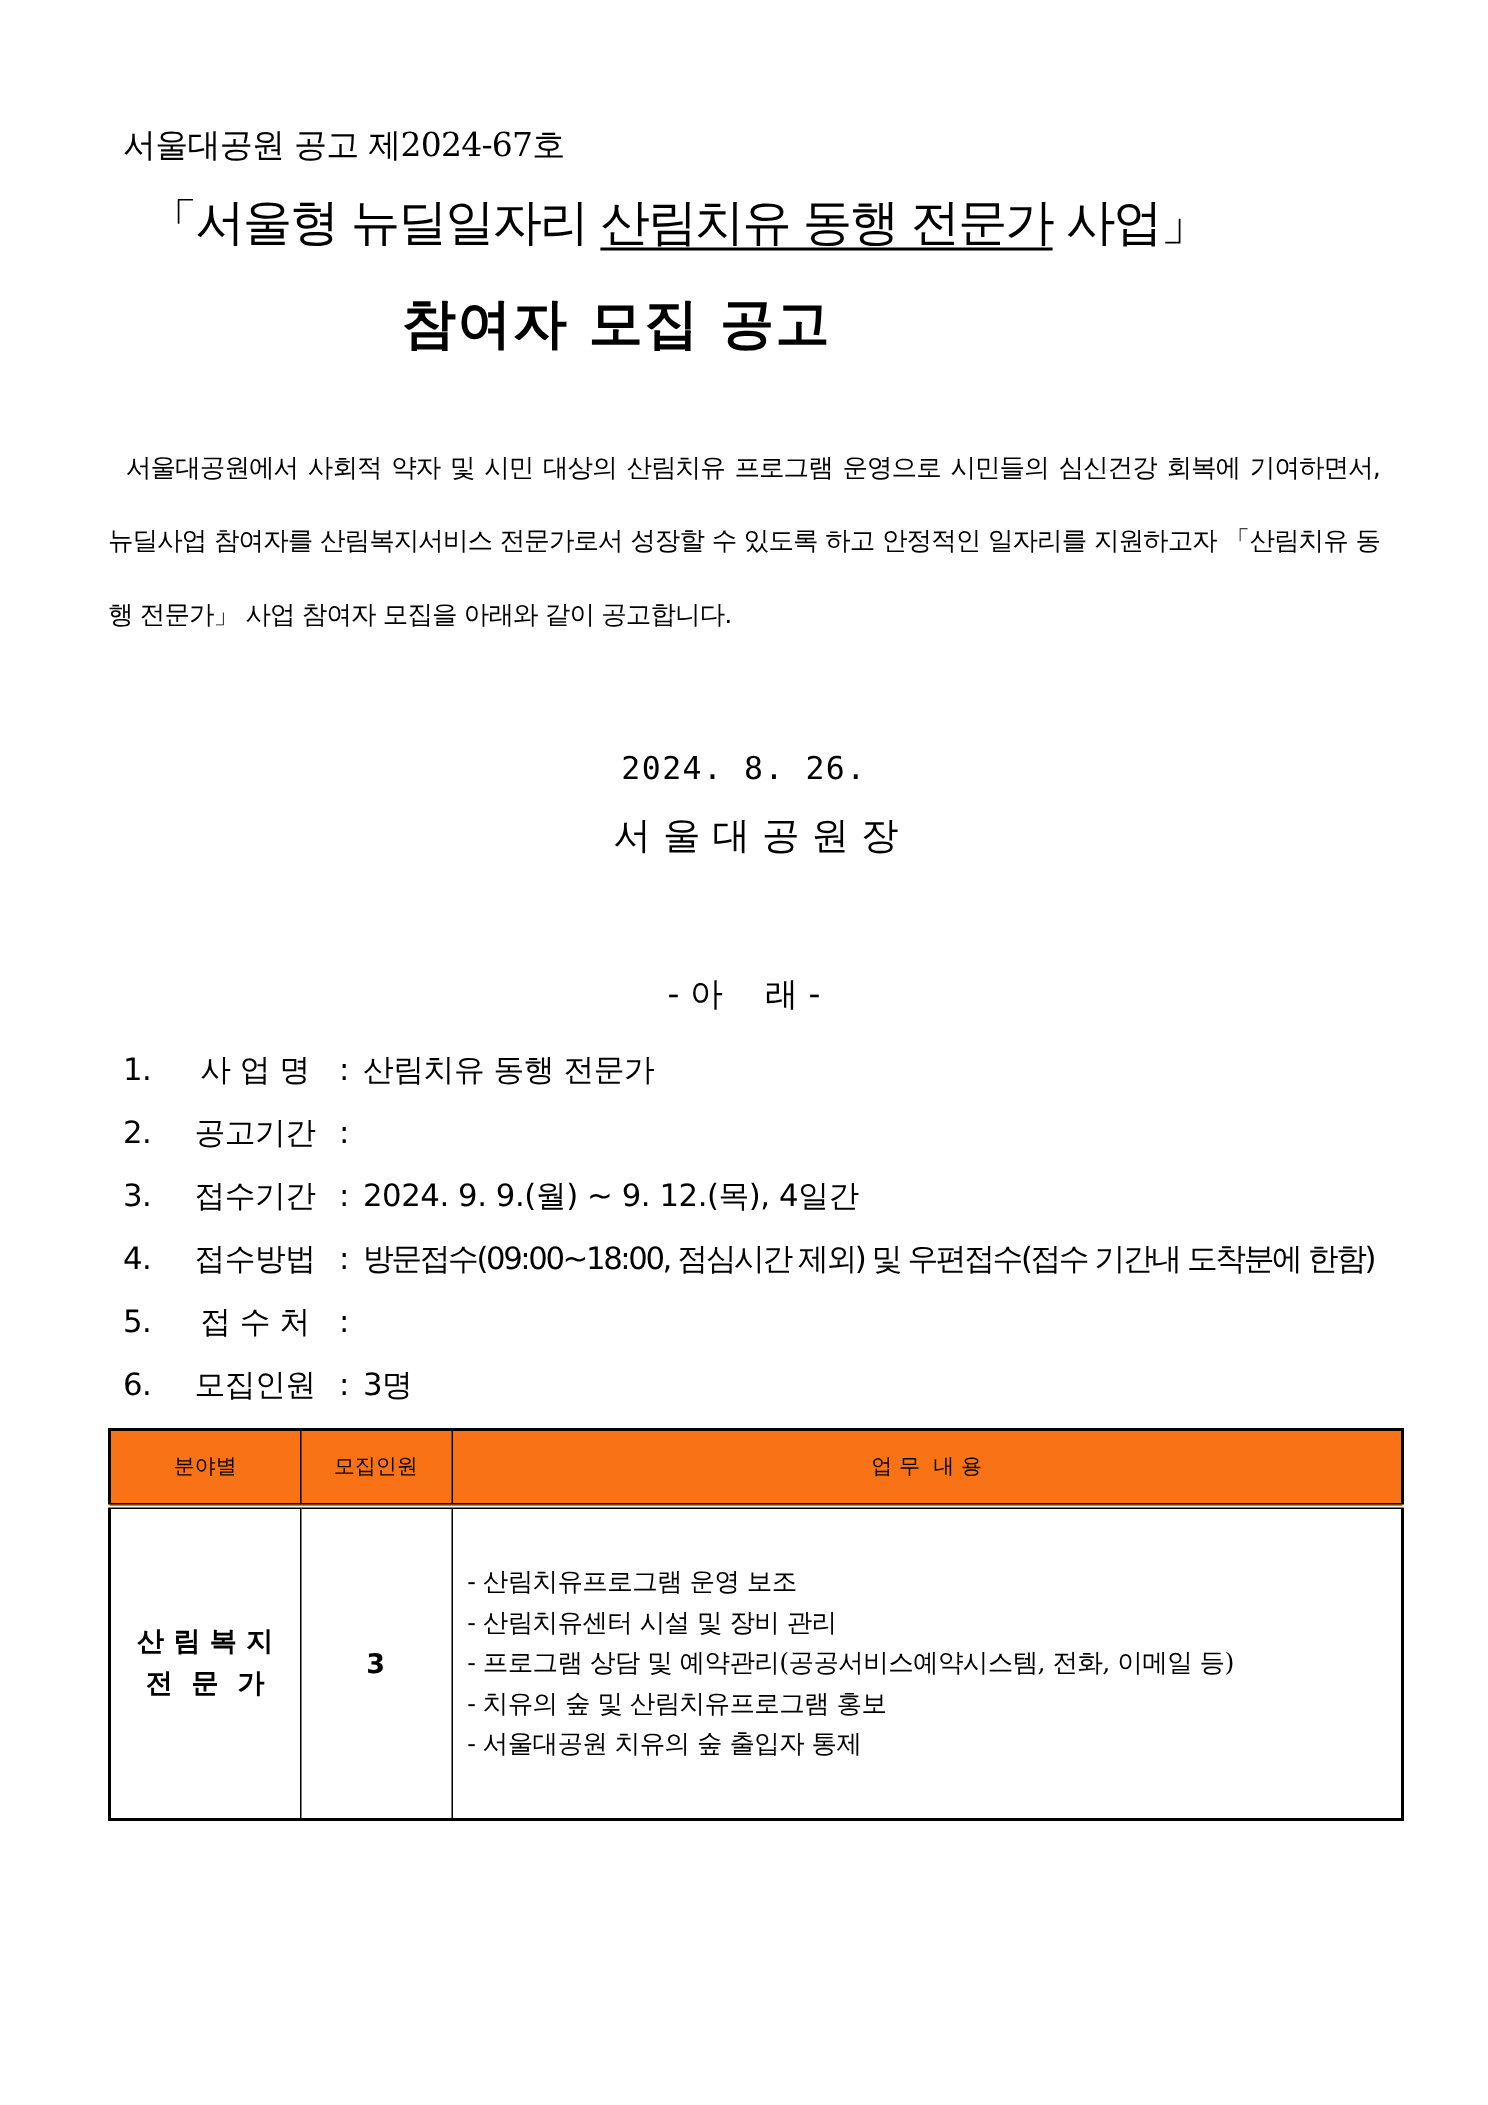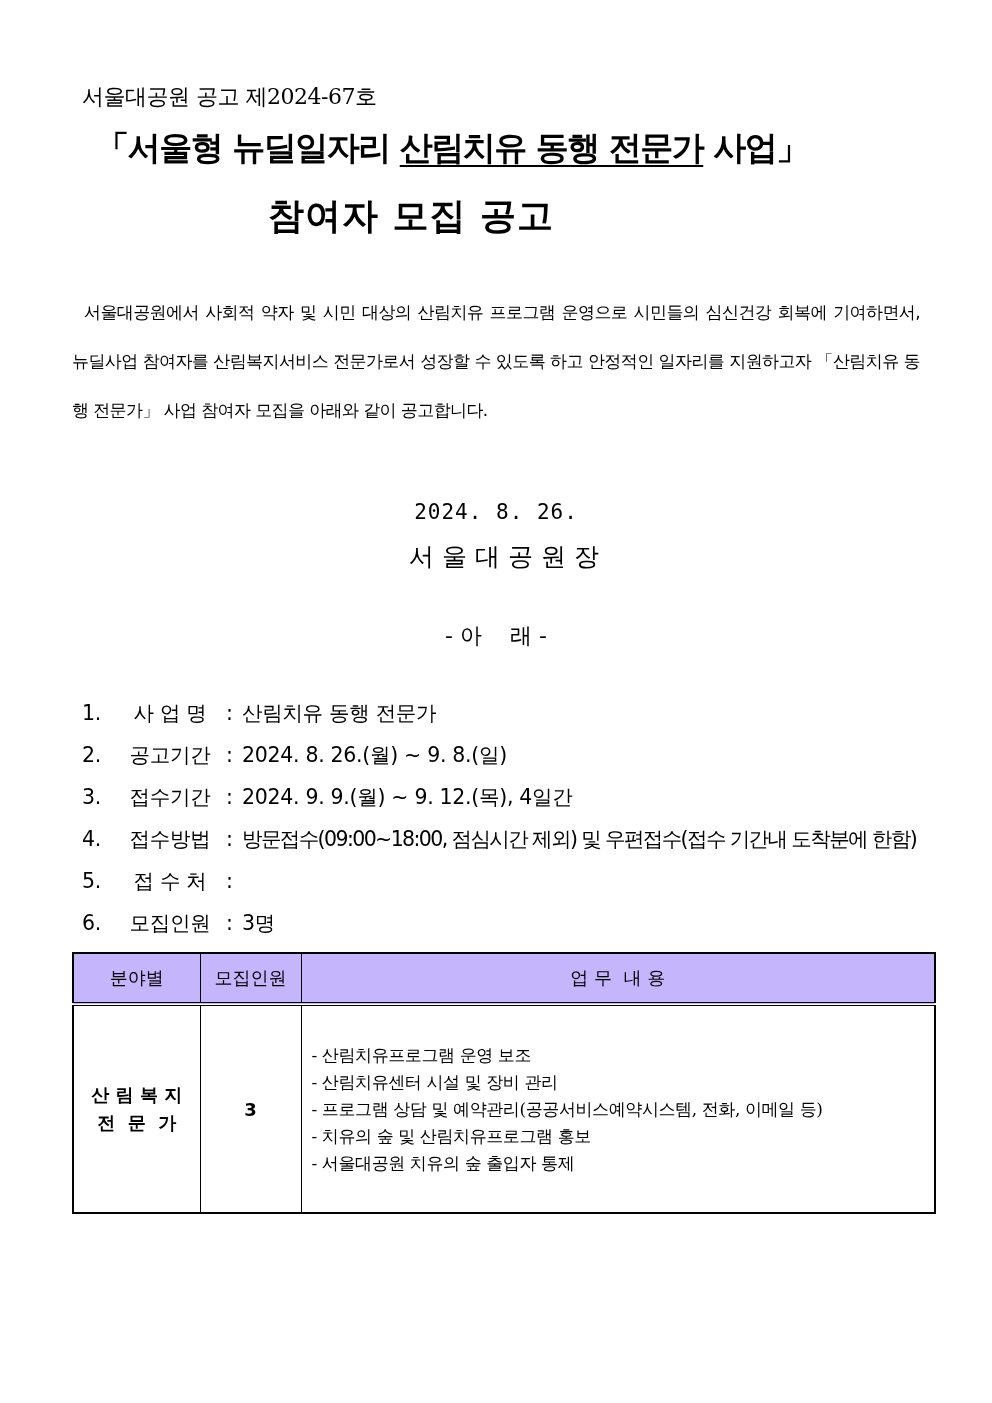--- a/index.html
+++ b/index.html
@@ -7,59 +7,59 @@
     width: 992px; height: 1403px; position: relative; overflow: hidden;
     font-family: "DejaVu Sans", "Liberation Sans", sans-serif; color: #000;
   }
   .abs { position: absolute; margin-top: 16px; }
   .notice-no {
     left: 82px; top: 66px; font-family: "DejaVu Serif", "Liberation Serif", serif;
     font-size: 22px; letter-spacing: -0.5px; white-space: nowrap;
   }
   .title1 {
     left: 0; width: 904px; top: 110px; text-align: center;
-    font-size: 33px; font-weight: bold; letter-spacing: -1.5px; white-space: nowrap;
+    font-size: 33px; font-weight: normal; letter-spacing: -1.5px; white-space: nowrap;
   }
   .title1 .ul { text-decoration: underline; text-decoration-thickness: 2px; text-underline-offset: 6px; }
   .title2 {
     left: 0; width: 822px; top: 176px; text-align: center;
     font-size: 36px; font-weight: bold; letter-spacing: 1px; white-space: nowrap;
   }
   .intro {
     left: 72px; width: 848px; top: 272px;
     font-size: 17px; line-height: 49px; letter-spacing: -0.6px;
     text-align: justify; text-indent: 12px;
   }
   .date {
     left: 0; width: 992px; top: 484px; text-align: center;
     font-family: "DejaVu Sans Mono", "Liberation Mono", monospace; font-size: 21px; letter-spacing: 1px;
   }
   .signer {
     left: 12px; width: 992px; top: 524px; text-align: center;
     font-size: 25px; letter-spacing: 8px;
   }
   .below {
-    left: 0; width: 992px; top: 605px; text-align: center;
+    left: 0; width: 992px; top: 632px; text-align: center;
     font-size: 22px; white-space: pre;
   }
   .items { left: 82px; top: 676px; }
   .item {
     height: 42px; line-height: 42px; font-size: 20.5px; font-weight: 500; white-space: nowrap;
     letter-spacing: -0.3px; display: flex;
   }
   .item .num { width: 32px; }
   .item .lbl { width: 112px; white-space: pre; text-align: center; }
   .item .colon { width: 16px; }
   .item.tight .val { letter-spacing: -1.6px; text-align: center; }
   .table-wrap { left: 72px; top: 936px; width: 862px; }
   table { border-collapse: collapse; width: 862px; table-layout: fixed; }
   th, td { border: 1.5px solid #000; }
   table { border: 2px solid #000; }
   th {
-    background: #c4b5fd; height: 46px; font-size: 18px; font-weight: normal; text-align: center;
+    background: #f97316; height: 46px; font-size: 14px; font-weight: normal; text-align: center;
     border-bottom: 4px double #000;
   }
   td { height: 204px; vertical-align: middle; }
   td.field { text-align: center; font-weight: bold; font-size: 18px; line-height: 28px; font-family: "DejaVu Serif", "Liberation Serif", serif; }
   td.count { text-align: center; font-size: 18px; font-weight: bold; }
   td.duties { padding-left: 10px; font-family: "DejaVu Serif", "Liberation Serif", serif; font-size: 17px; line-height: 27px; letter-spacing: -0.4px; }
   .duty { white-space: nowrap; }
 </style>
 </head>
 <body>
@@ -81,21 +81,20 @@
   <div class="item">
     <span class="num">1.</span>
     <span class="lbl">사 업 명</span>
     <span class="colon">:</span>
     <span class="val">산림치유 동행 전문가</span>
   </div>
   <div class="item">
     <span class="num">2.</span>
     <span class="lbl">공고기간</span>
     <span class="colon">:</span>
-    <span class="val">2024. 8. 26.(월) ~ 9. 8.(일)</span>
   </div>
   <div class="item">
     <span class="num">3.</span>
     <span class="lbl">접수기간</span>
     <span class="colon">:</span>
     <span class="val">2024. 9. 9.(월) ~ 9. 12.(목), 4일간</span>
   </div>
   <div class="item tight">
     <span class="num">4.</span>
     <span class="lbl">접수방법</span>

